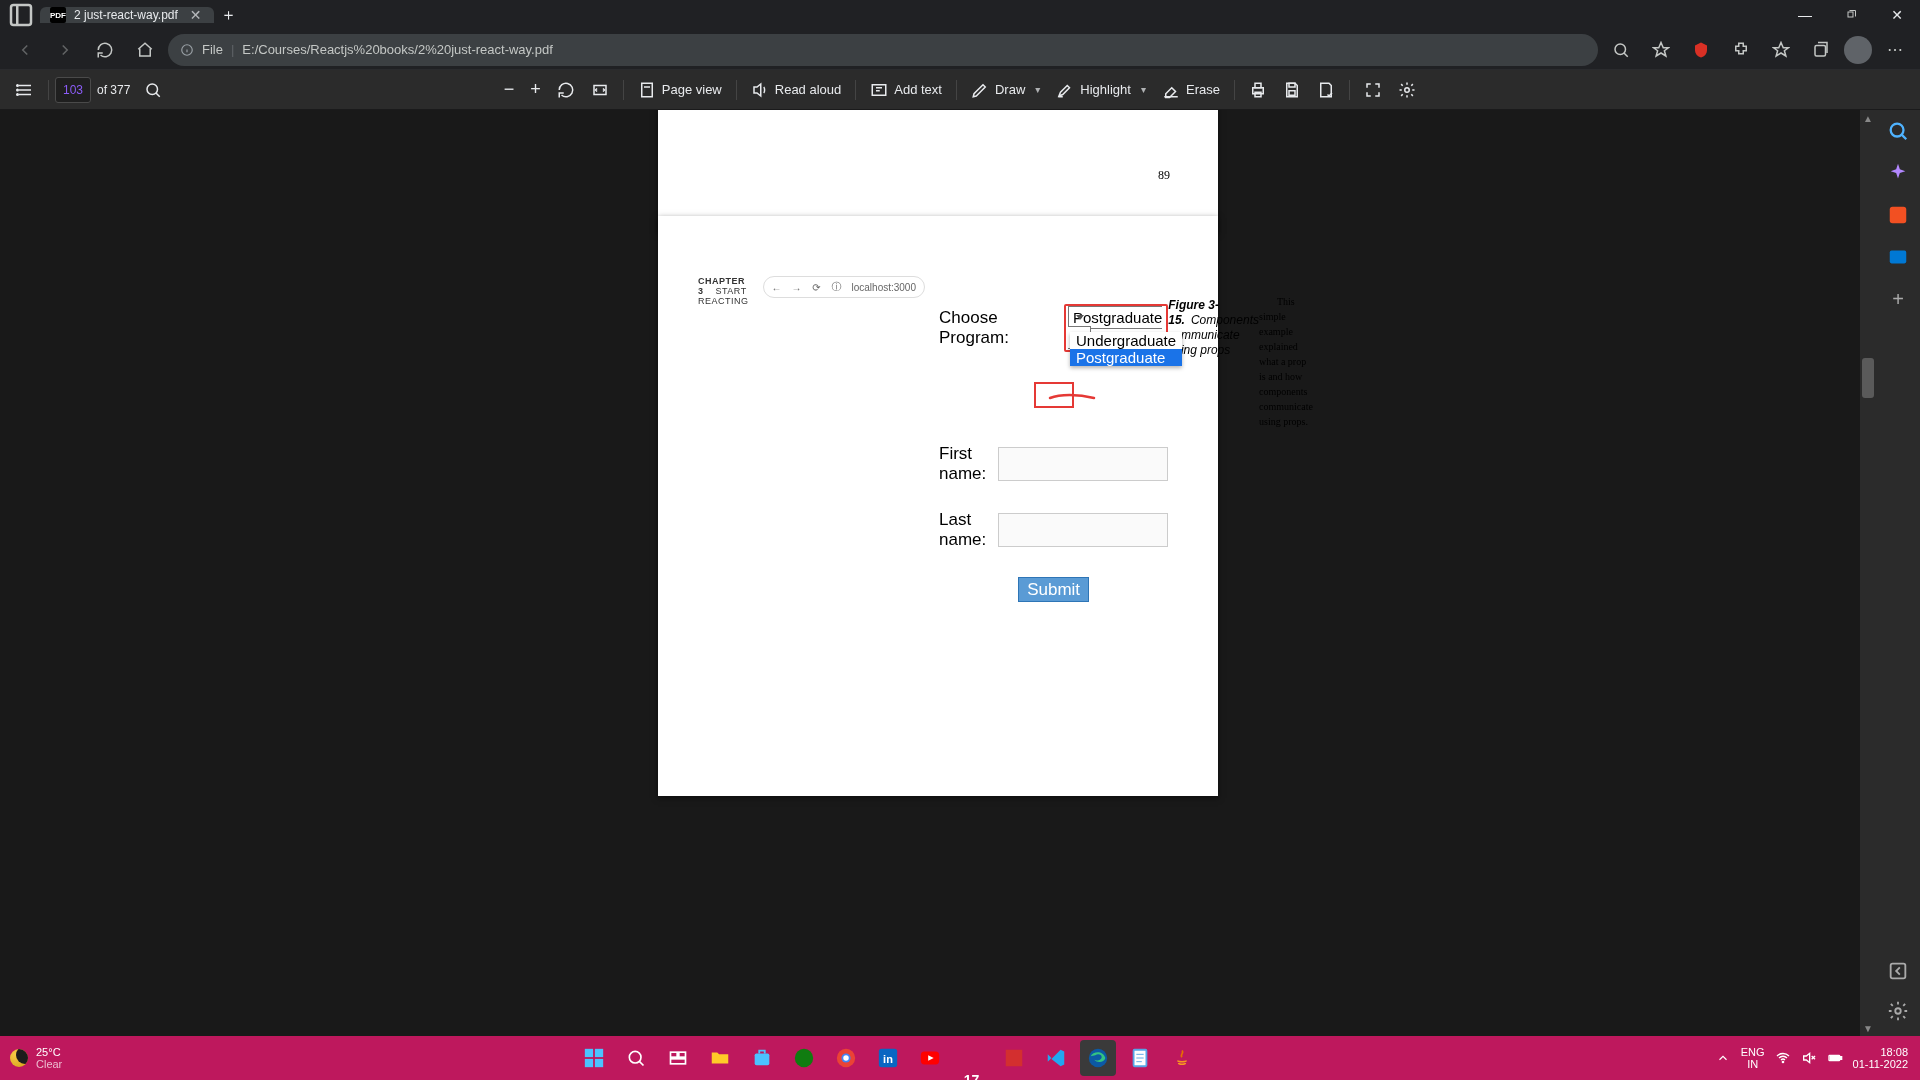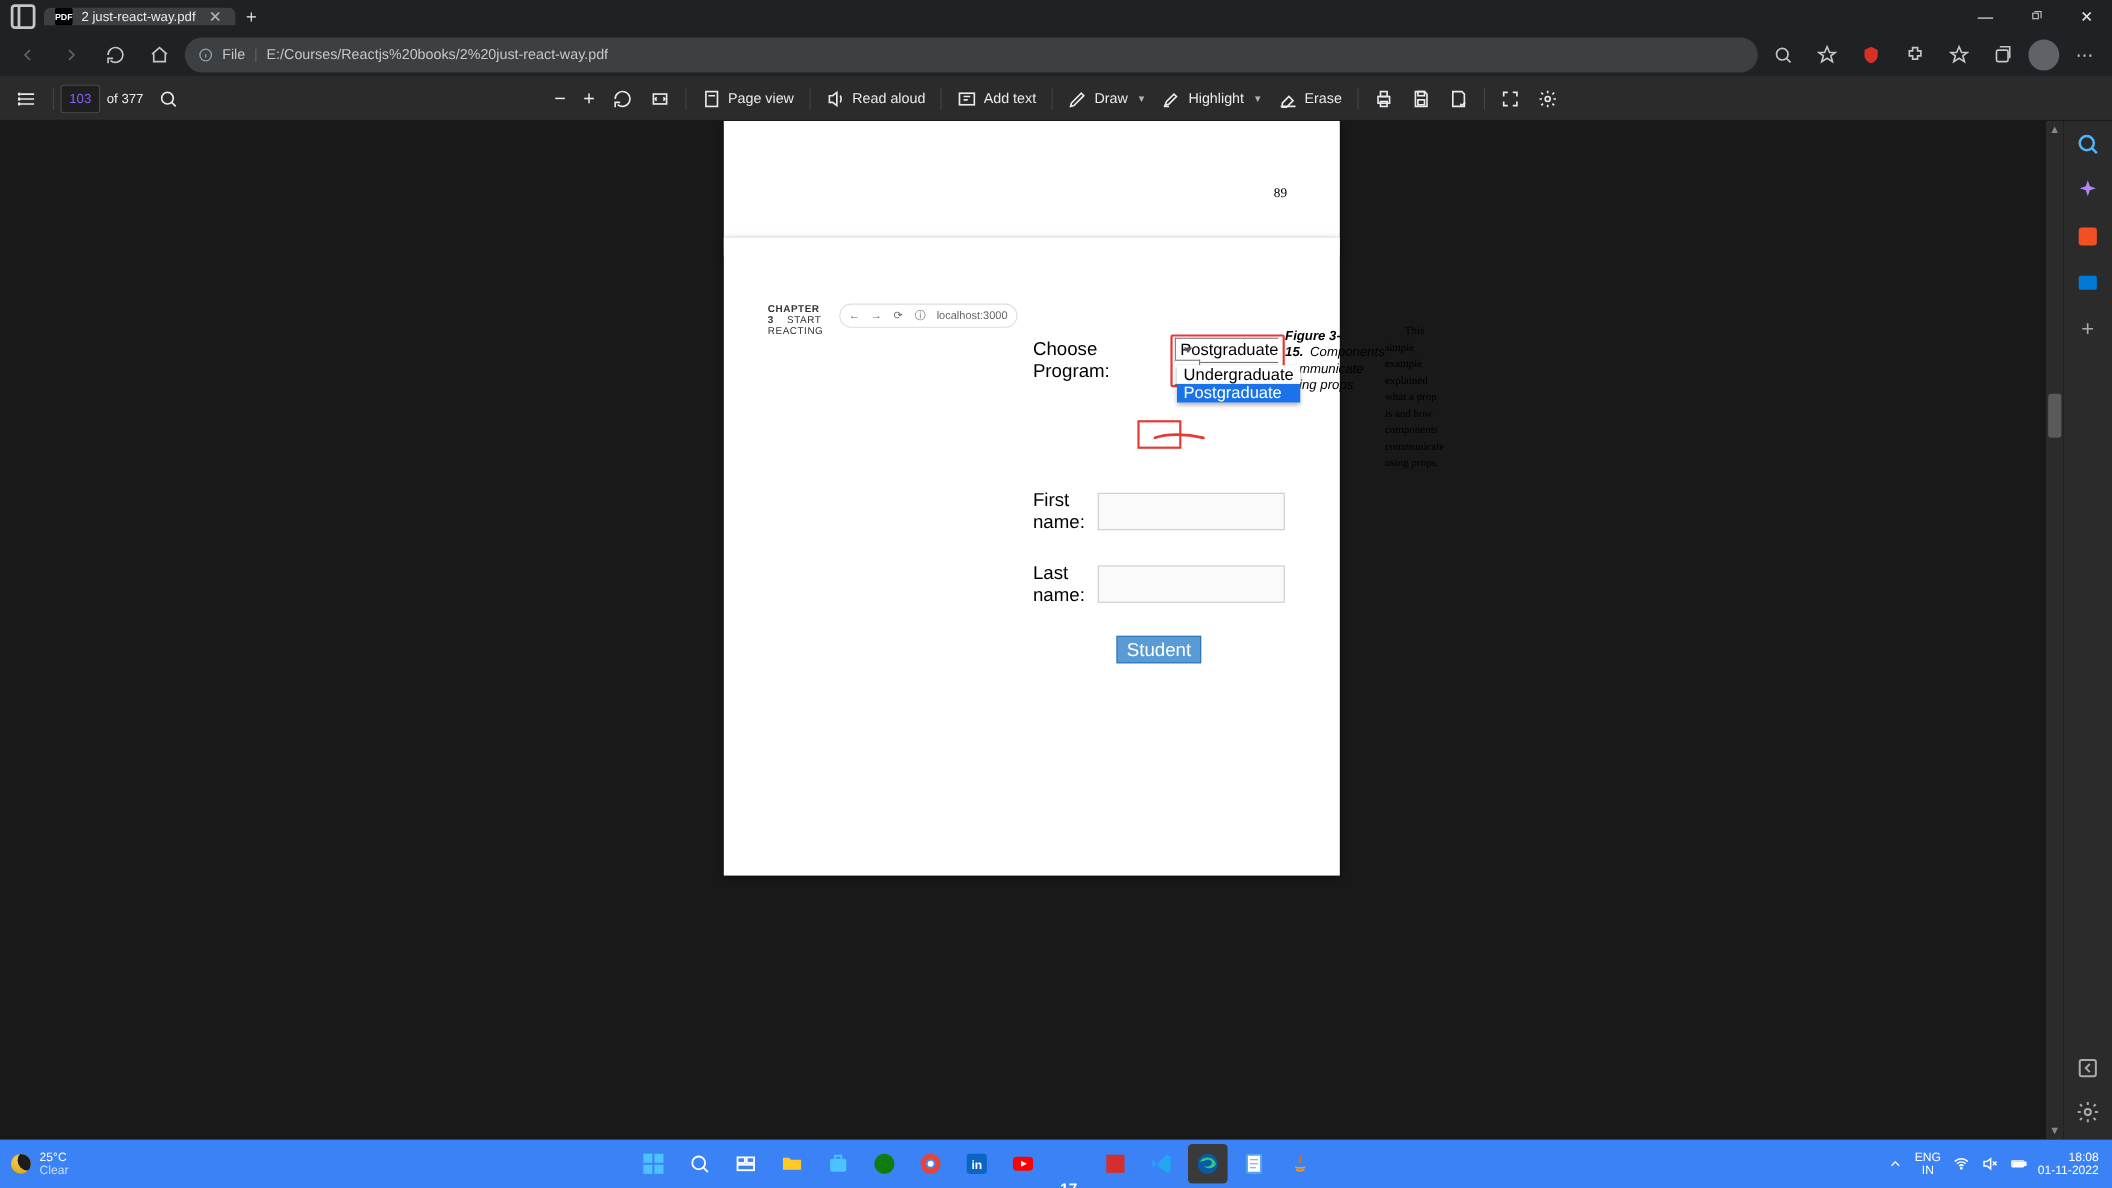--- a/index.html
+++ b/index.html
@@ -69,21 +69,21 @@
 .hbox{border:2px solid #e53935;display:inline-block;padding:12px 18px 10px 18px;margin:30px auto 0 auto;position:relative;}
 .hbox h1{font-family:Arial,sans-serif;font-weight:800;font-size:30px;letter-spacing:-.5px;}
 .hbox svg{position:absolute;left:12px;bottom:4px;}
 .formrow{display:flex;align-items:center;gap:12px;margin-top:32px;justify-content:space-between;font-family:Arial,sans-serif;font-size:17px;}
 .formrow input{width:170px;height:34px;border:1px solid #ccc;background:#fafafa;}
 .submitwrap{text-align:center;margin-top:30px;}
 .submitbtn{background:#5a9bd5;color:#fff;border:1px solid #2e75b6;padding:2px 8px;font-family:Arial,sans-serif;font-size:17px;}
 .figcap{font-family:Georgia,serif;font-size:12px;margin-top:22px;}
 .body-p{font-family:Georgia,serif;font-size:10px;margin-top:18px;line-height:1.5;text-indent:18px;}
 
-.taskbar{position:absolute;left:0;right:0;bottom:0;height:44px;background:#3b82f6;display:flex;align-items:center;color:#fff;font-size:11px;}
+.taskbar{position:absolute;left:0;right:0;bottom:0;height:44px;background:#be185d;display:flex;align-items:center;color:#fff;font-size:11px;}
 .weather{display:flex;align-items:center;gap:8px;padding:0 10px;}
 .moon{width:18px;height:18px;border-radius:50%;background:radial-gradient(circle at 30% 30%,#f6c945,#d4a017);position:relative;overflow:hidden;}
 .moon::after{content:"";position:absolute;right:-6px;top:-3px;width:18px;height:18px;border-radius:50%;background:#1c1c1c;}
 .tb-center{flex:1;display:flex;justify-content:center;gap:6px;}
 .tb-center .app{width:36px;height:36px;border-radius:4px;display:flex;align-items:center;justify-content:center;}
 .tb-center .app.active{background:#3a3a3a;}
 .tb-right{display:flex;align-items:center;gap:10px;padding:0 12px;}
 .tb-right .clock{text-align:right;line-height:1.1;}
 .tray-ic{width:16px;height:16px;display:flex;align-items:center;justify-content:center;}
 </style>
@@ -348,21 +348,21 @@
 
           <div class="formrow">
             <span>First name:</span>
             <input style="">
           </div>
           <div class="formrow" style="margin-top:26px;">
             <span>Last name:</span>
             <input style="">
           </div>
           <div class="submitwrap">
-            <span class="submitbtn">Student</span>
+            <span class="submitbtn">Submit</span>
           </div>
         </div>
 
         <div class="figcap">
           <b><i>Figure 3-15.</i></b>&nbsp;&nbsp;<i>Components communicate using props</i>
         </div>
         <p class="body-p">This simple example explained what a prop is and how components communicate using props.</p>
       </div>
     </div>
 

